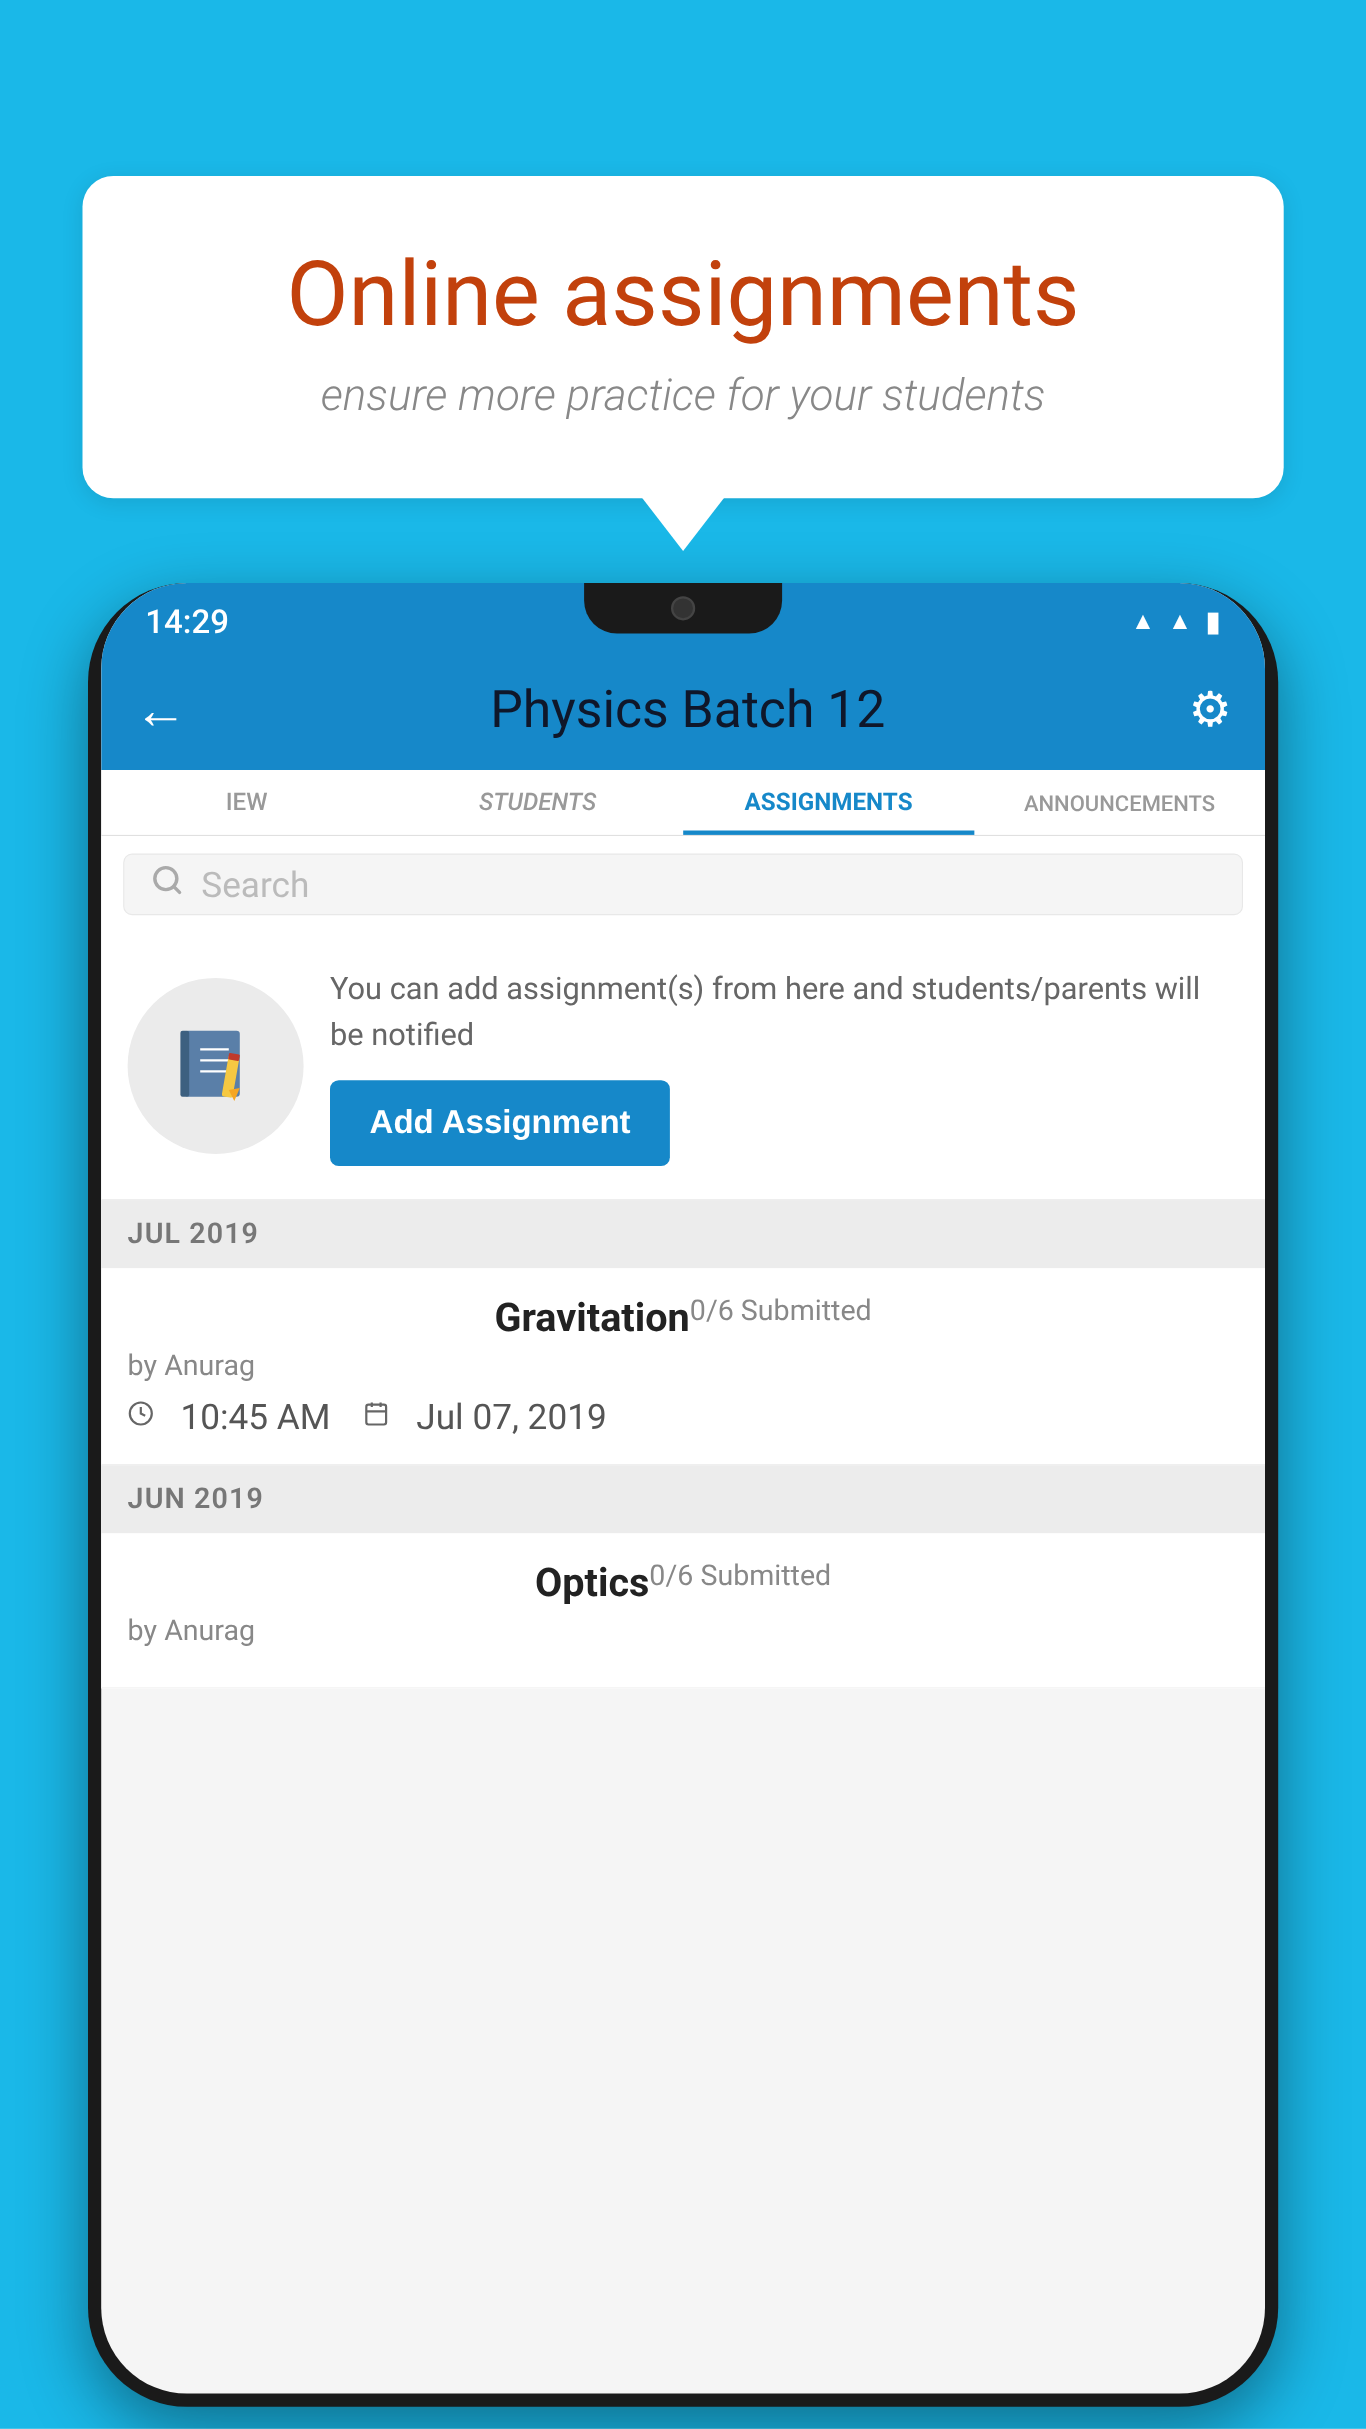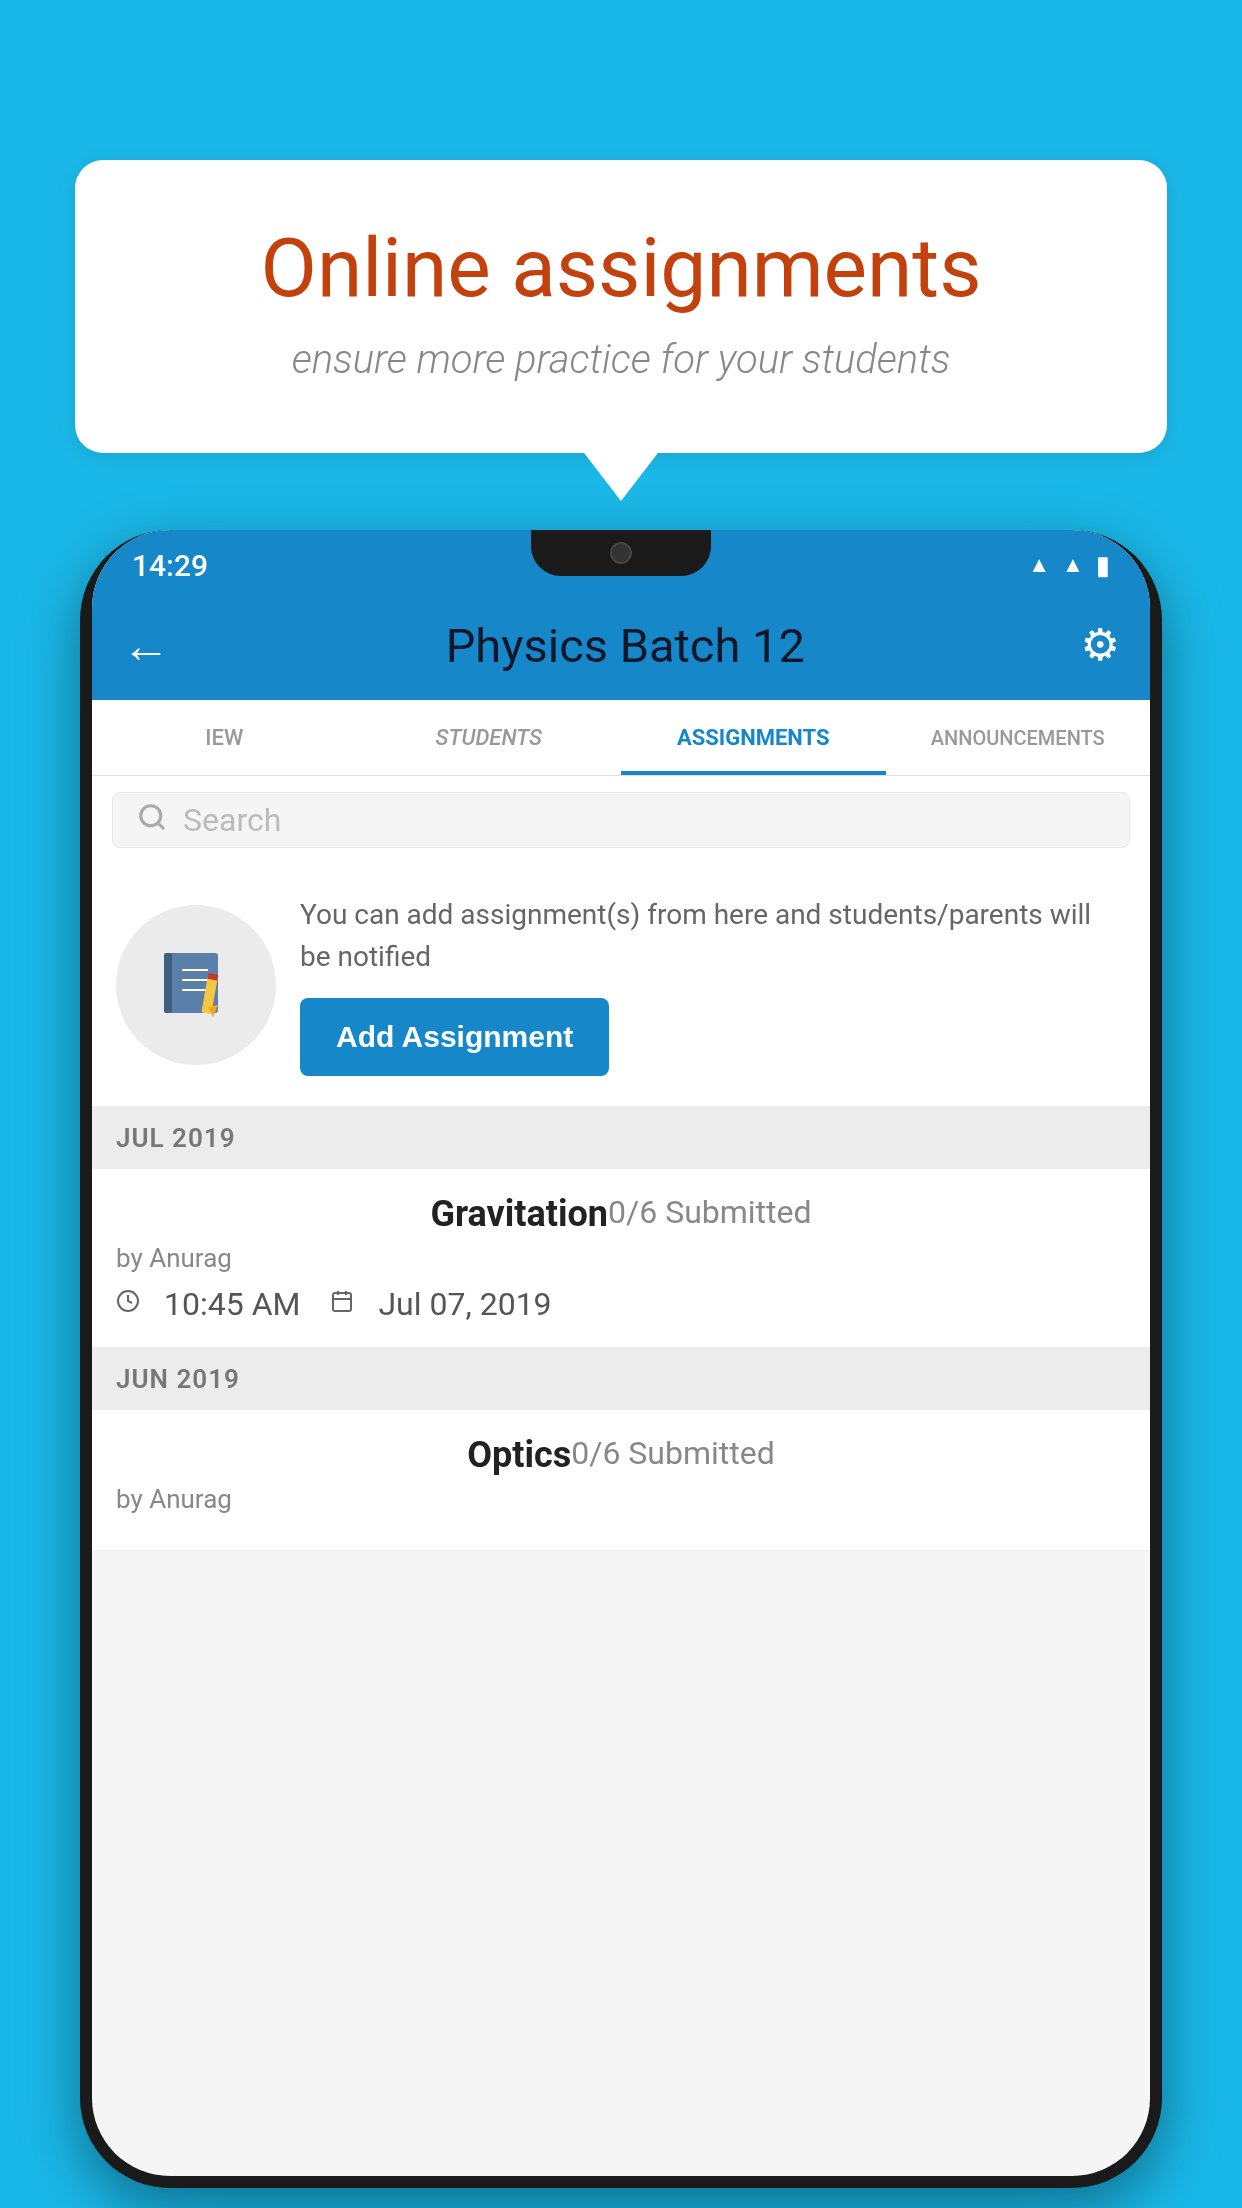--- a/index.html
+++ b/index.html
@@ -166,21 +166,21 @@
     .app-bar-settings {
       color: white;
       font-size: 44px;
       cursor: pointer;
     }
 
     
     .tab-bar {
       background: white;
       display: flex;
-      height: 76px;
+      height: 60px;
       border-bottom: 1px solid #e0e0e0;
       overflow: hidden;
     }
 
     .tab-item {
       flex: 1;
       display: flex;
       align-items: center;
       justify-content: center;
       font-size: 24px;
@@ -308,21 +308,21 @@
       margin-bottom: 8px;
     }
 
     .assignment-title {
       font-size: 36px;
       font-weight: 700;
       color: #222;
     }
 
     .assignment-submitted {
-      font-size: 32px;
+      font-size: 26px;
       color: #888;
     }
 
     .assignment-by {
       font-size: 26px;
       color: #888;
       margin-bottom: 12px;
     }
 
     .assignment-meta {

